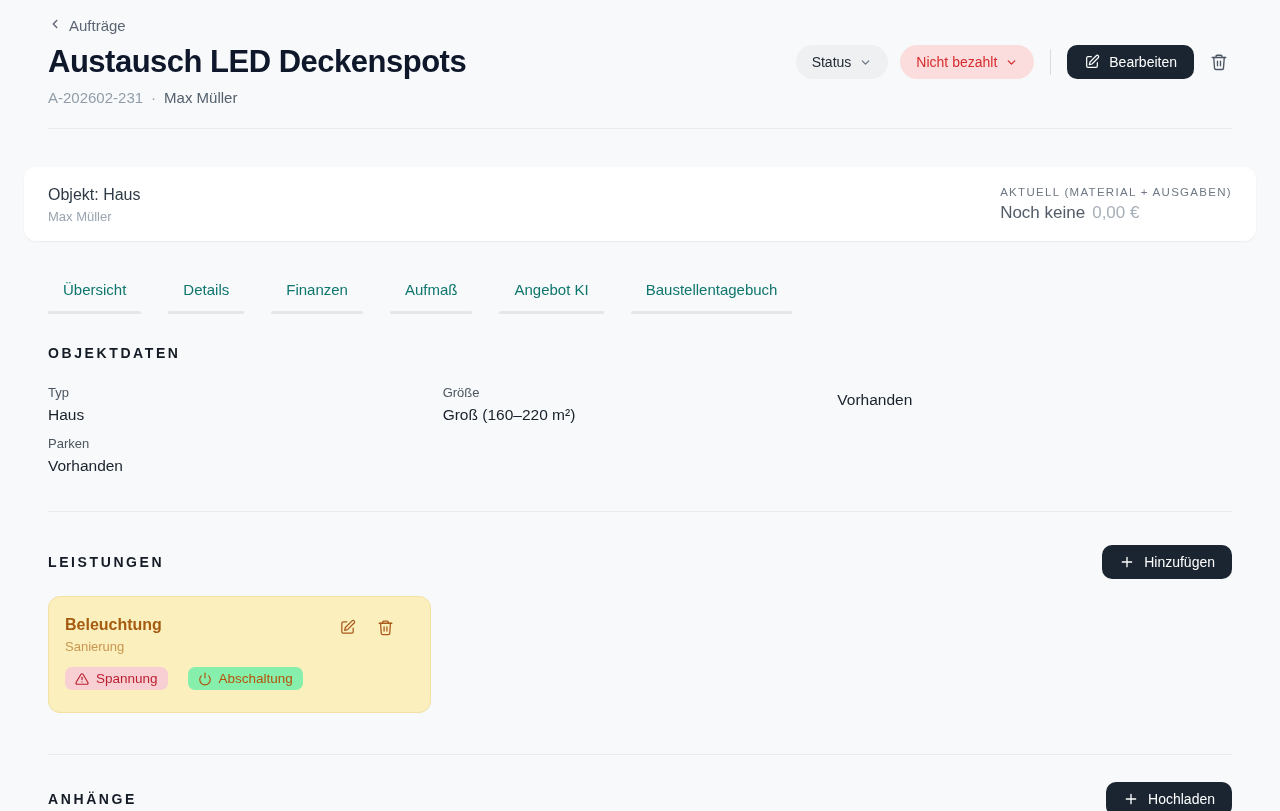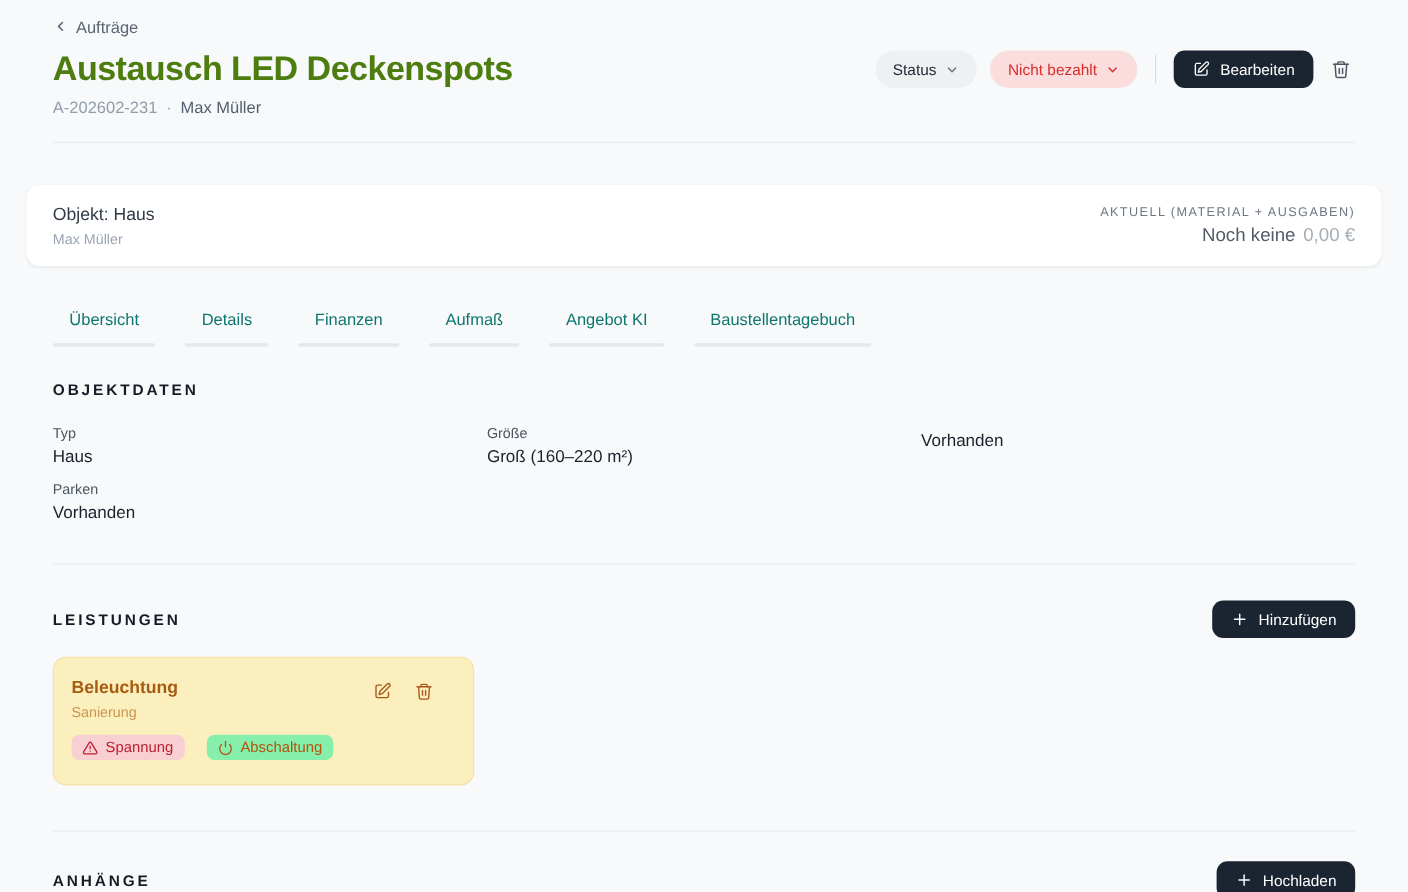--- a/index.html
+++ b/index.html
@@ -18,21 +18,21 @@
     padding-top: 17px;
     display: inline-flex; gap: 7px;
     color: #5b6573; font-size: 15px; cursor: pointer;
   }
   .back-row svg { width: 14px; height: 14px; stroke: #5b6573; }
   .title-row {
     margin-top: 9px;
     display: flex; align-items: center; justify-content: space-between;
   }
   h1.page-title {
-    font-size: 31px; font-weight: 700; letter-spacing: -0.5px; color: #4d7c0f;
+    font-size: 31px; font-weight: 700; letter-spacing: -0.5px; color: #0f172a;
   }
   .actions { display: flex; align-items: center; gap: 12px; }
   .pill {
     display: inline-flex; align-items: center; gap: 8px;
     border: none; border-radius: 999px;
     padding: 9px 16px; font-size: 14px; font-weight: 500;
     font-family: inherit; cursor: pointer;
   }
   .pill svg { width: 13px; height: 13px; }
   .pill-gray { background: #eef0f2; color: #222b36; }
@@ -62,21 +62,21 @@
   .summary-card {
     margin-top: 38px;
     background: #ffffff;
     border-radius: 12px;
     box-shadow: 0 1px 2px rgba(20,30,45,0.06);
     padding: 19px 24px 17px 24px;
     display: flex; justify-content: space-between; align-items: flex-start;
   }
   .summary-left .object { font-size: 16px; color: #2f3a46; }
   .summary-left .person { font-size: 13px; color: #9aa5b1; margin-top: 5px; }
-  .summary-right { text-align: right; }
+  .summary-right { }
   .summary-right .label {
     font-size: 11.5px; letter-spacing: 1.3px; color: #6e7884; font-weight: 500;
   }
   .summary-right .value { margin-top: 5px; font-size: 17px; }
   .summary-right .value .txt { color: #515c68; }
   .summary-right .value .amount { color: #a6aeb8; margin-left: 7px; }
 
   
   .tabs { margin-top: 40px; display: flex; }
   .tab { margin-right: 27px; cursor: pointer; }

